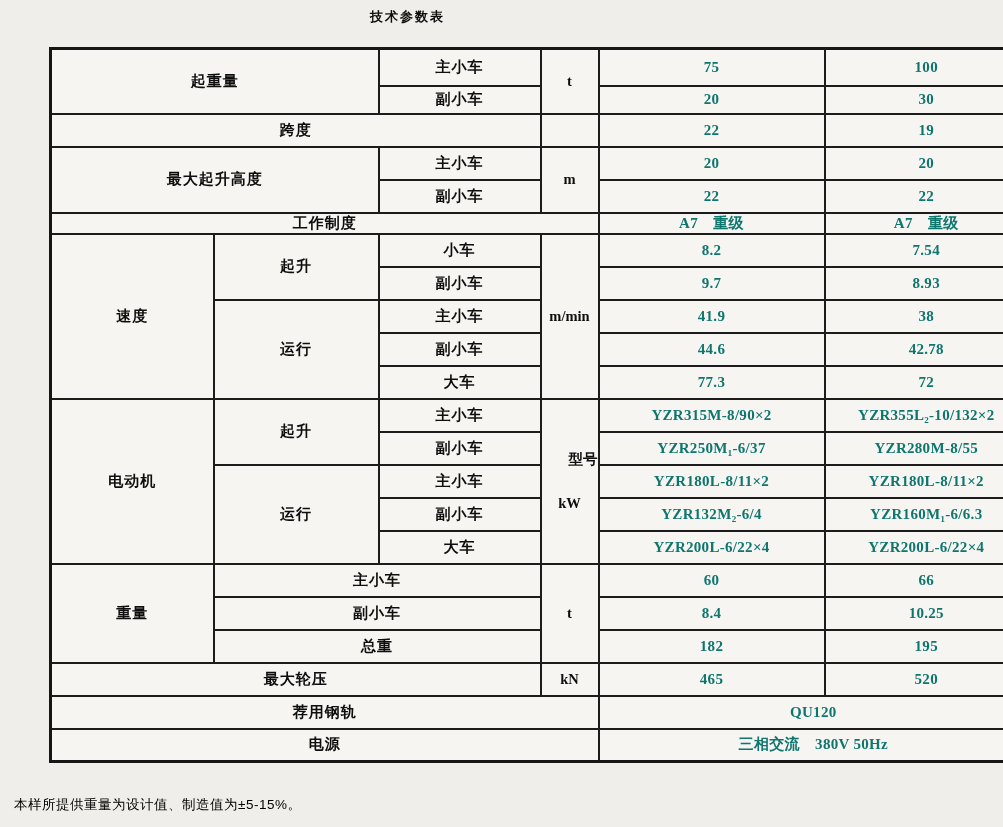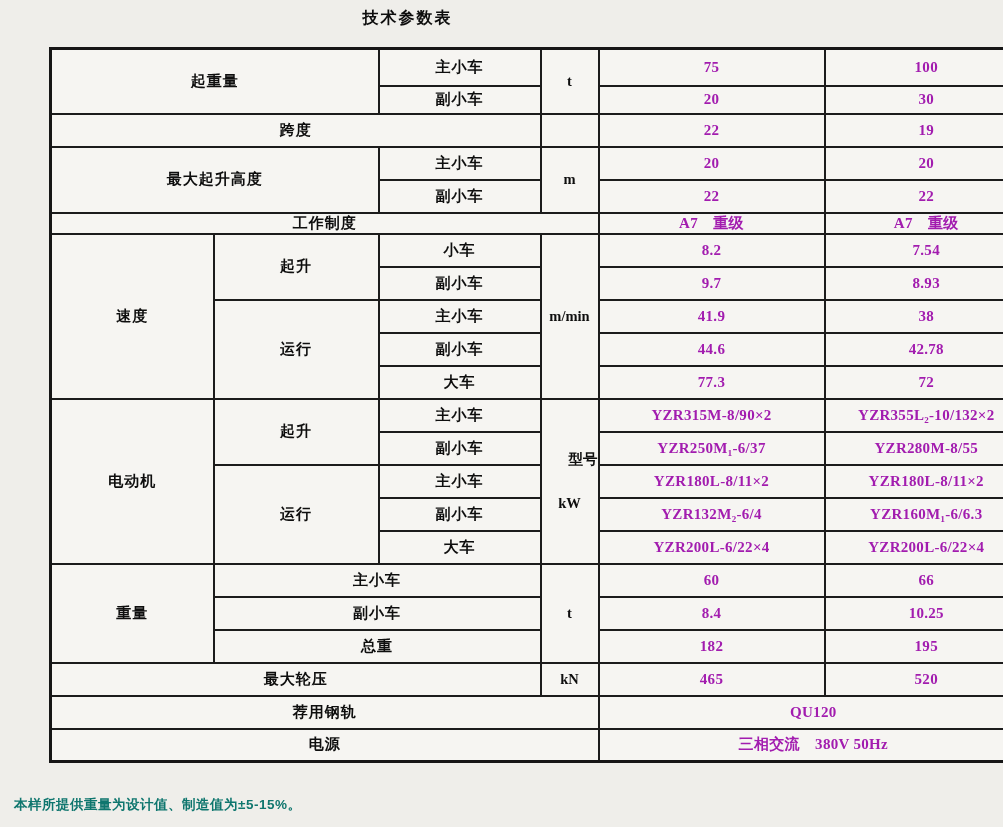--- a/index.html
+++ b/index.html
@@ -7,21 +7,21 @@
     width:1003px;height:827px;
     background:#efeeea;
     font-family:"Liberation Sans","DejaVu Sans",sans-serif;
     color:#111;
   }
   .page{position:relative;width:1003px;height:827px;overflow:hidden;}
 
   .title{
     position:absolute;top:8px;left:0;width:815px;
     text-align:center;
-    font-size:16px;font-weight:bold;letter-spacing:2px;color:#0d0d0d;
+    font-size:13px;font-weight:bold;letter-spacing:2px;color:#0d0d0d;
   }
 
   table.spec{
     position:absolute;left:11px;top:47px;
     width:978px;
     border-collapse:collapse;table-layout:fixed;
     background:#f6f5f2;
     border:3px solid #161616;
     margin-left:38px;
   }
@@ -35,31 +35,31 @@
   tbody tr:nth-child(1){height:37px;}
   tbody tr:nth-child(2){height:28px;}
   tbody tr:nth-child(6){height:20px;}
 
   .lbl{
     font-family:"Liberation Sans","DejaVu Sans",sans-serif;
     font-weight:bold;font-size:15px;letter-spacing:1px;color:#0e0e0e;
   }
   .val{
     font-family:"Liberation Serif","DejaVu Serif",serif;
-    font-weight:bold;font-size:15px;color:#a21caf;letter-spacing:.3px;
+    font-weight:bold;font-size:15px;color:#0f766e;letter-spacing:.3px;
   }
   .unit{
     font-family:"Liberation Serif","DejaVu Serif",serif;
     font-weight:bold;font-size:14.5px;color:#0e0e0e;
   }
   .unit-stack div:first-child{margin-bottom:26px;text-align:right;}
 
   .footnote{
     position:absolute;left:14px;top:796px;
-    font-size:13.5px;font-weight:bold;letter-spacing:.5px;color:#0f766e;text-align:right;
+    font-size:13.5px;font-weight:normal;letter-spacing:.5px;color:#000000;text-align:right;
   }
 </style>
 </head>
 <body>
 
 <div class="page">
 
   <div class="title">技术参数表</div>
 
   <table class="spec">

